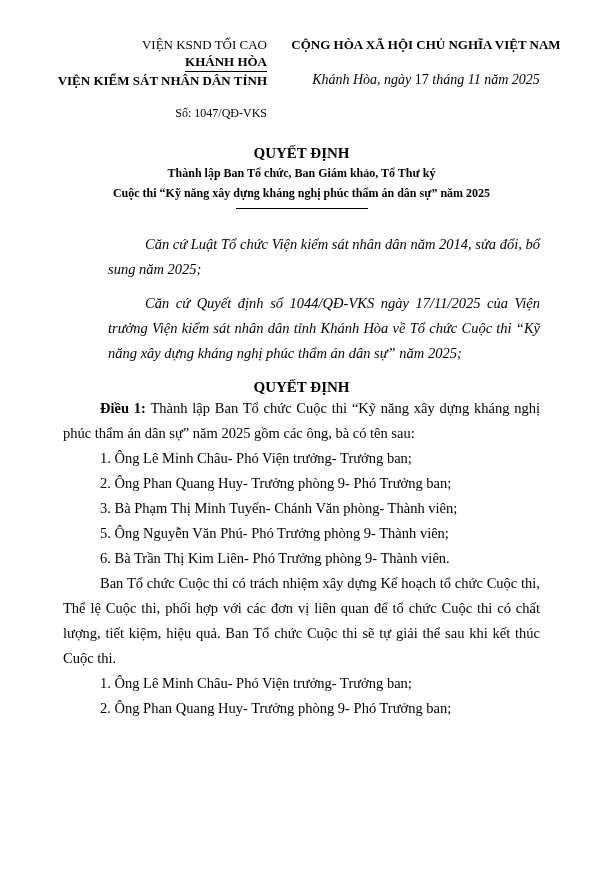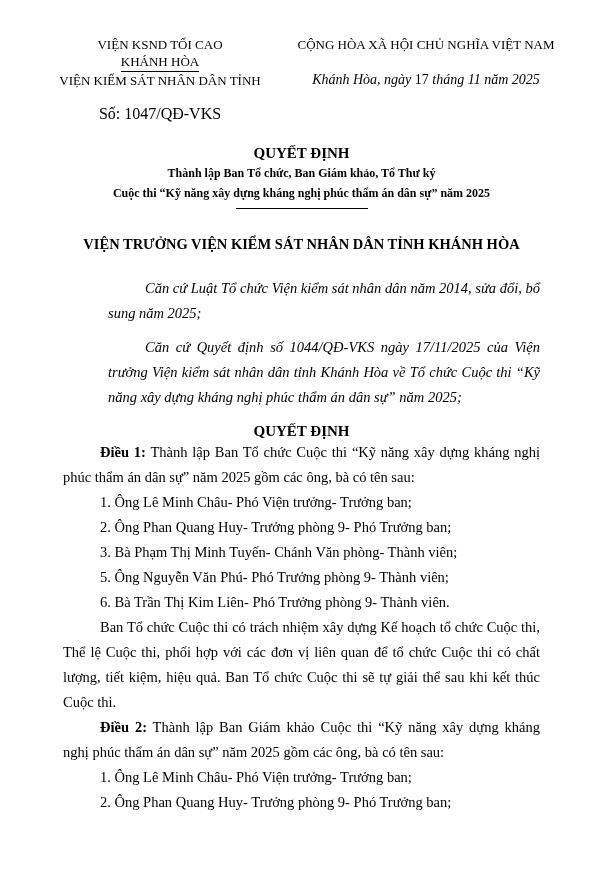--- a/index.html
+++ b/index.html
@@ -20,40 +20,40 @@
   }
   
   .doc-header {
     display: flex;
     justify-content: space-between;
     margin-left: -10px;
     margin-right: -32px;
   }
   .header-left {
     width: 214px;
-    text-align: center;
+    text-align: right;
     font-size: 13px;
     line-height: 17px;
   }
   .header-right {
     width: 292px;
     text-align: center;
     font-size: 13px;
     line-height: 17px;
   }
   .org-top { font-weight: normal; }
-  .org-bold { font-weight: normal; }
+  .org-bold { font-weight: bold; }
   .underlined {
     display: inline-block;
     border-bottom: 1.5px solid #000;
     padding-bottom: 1px;
   }
   .doc-number {
     margin-top: 16px;
-    font-size: 16px;
+    font-size: 12px;
     font-weight: normal;
   }
   .motto {
     font-size: 14px;
     font-weight: bold;
   }
   .date-line {
     margin-top: 18px;
     font-size: 14px;
     font-style: italic;
@@ -131,38 +131,36 @@
     </div>
   </div>
 
   <div class="title-block">
     <div class="title-main">QUYẾT ĐỊNH</div>
     <div class="title-sub">Thành lập Ban Tổ chức, Ban Giám khảo, Tổ Thư ký</div>
     <div class="title-sub">Cuộc thi “Kỹ năng xây dựng kháng nghị phúc thẩm án dân sự” năm 2025</div>
     <div class="title-separator"></div>
   </div>
 
-  <div class="issuer">VIỆN TRƯỞNG VIỆN KIỂM SÁT NHÂN DÂN TỈNH KHÁNH HÒA</div>
 
   <div class="body-text preamble">
     <p class="p1">Căn cứ Luật Tổ chức Viện kiểm sát nhân dân năm 2014, sửa đổi, bổ sung năm 2025;</p>
     <p class="p2">Căn cứ Quyết định số 1044/QĐ-VKS ngày 17/11/2025 của Viện trưởng Viện kiểm sát nhân dân tỉnh Khánh Hòa về Tổ chức Cuộc thi “Kỹ năng xây dựng kháng nghị phúc thẩm án dân sự” năm 2025;</p>
   </div>
 
   <div class="decision-heading">QUYẾT ĐỊNH</div>
 
   <div class="body-text">
     <p class="article-opening"><span class="article-label">Điều 1:</span><span> Thành lập Ban Tổ chức Cuộc thi “Kỹ năng xây dựng kháng nghị phúc thẩm án dân sự” năm 2025 gồm các ông, bà có tên sau:</span></p>
     <p class="member">1. Ông Lê Minh Châu- Phó Viện trưởng- Trưởng ban;</p>
     <p class="member">2. Ông Phan Quang Huy- Trưởng phòng 9- Phó Trưởng ban;</p>
     <p class="member">3. Bà Phạm Thị Minh Tuyến- Chánh Văn phòng- Thành viên;</p>
     <p class="member">5. Ông Nguyễn Văn Phú- Phó Trưởng phòng 9- Thành viên;</p>
     <p class="member">6. Bà Trần Thị Kim Liên- Phó Trưởng phòng 9- Thành viên.</p>
     <p class="note-paragraph">Ban Tổ chức Cuộc thi có trách nhiệm xây dựng Kế hoạch tổ chức Cuộc thi, Thể lệ Cuộc thi, phối hợp với các đơn vị liên quan để tổ chức Cuộc thi có chất lượng, tiết kiệm, hiệu quả. Ban Tổ chức Cuộc thi sẽ tự giải thể sau khi kết thúc Cuộc thi.</p>
   </div>
 
   <div class="body-text">
-    <p class="article2-opening"><span class="article-label">Điều 2:</span><span> Thành lập Ban Giám khảo Cuộc thi “Kỹ năng xây dựng kháng nghị phúc thẩm án dân sự” năm 2025 gồm các ông, bà có tên sau:</span></p>
     <p class="member">1. Ông Lê Minh Châu- Phó Viện trưởng- Trưởng ban;</p>
     <p class="member">2. Ông Phan Quang Huy- Trưởng phòng 9- Phó Trưởng ban;</p>
   </div>
 
 </div>
 
 </body></html>

